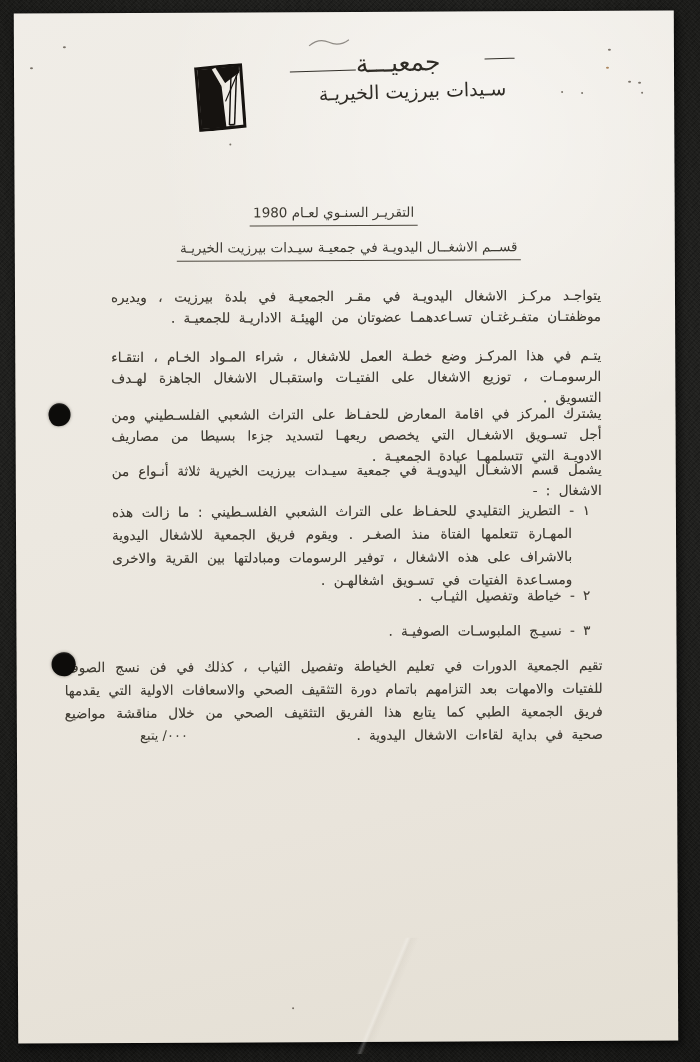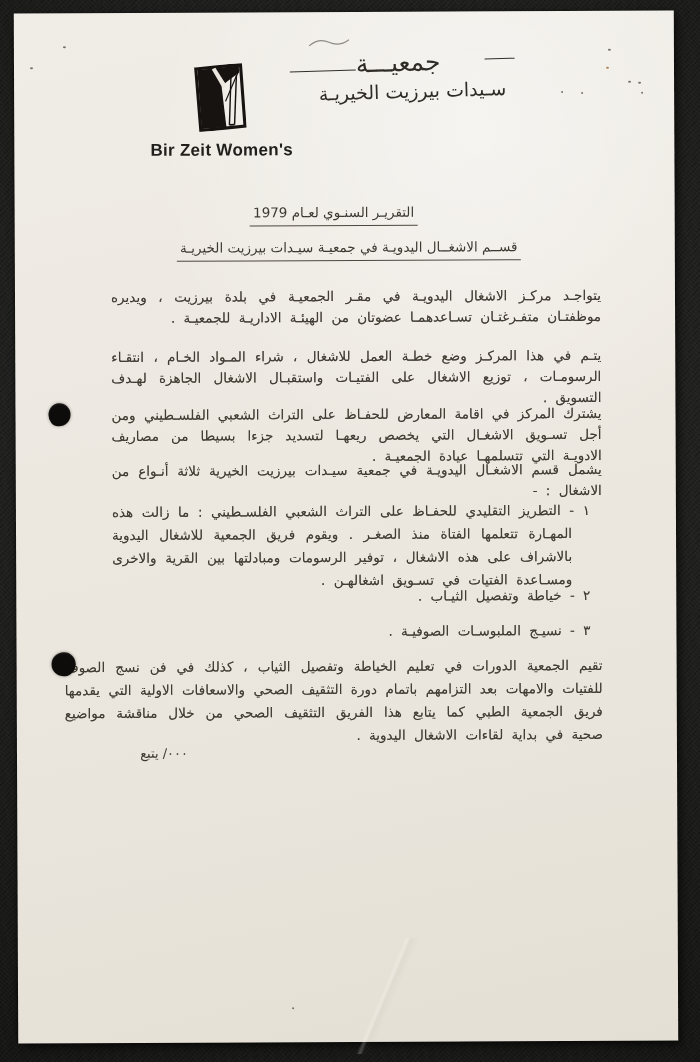--- a/index.html
+++ b/index.html
@@ -54,21 +54,21 @@
   }
   .p1{top:274px;}
   .p2{top:334px;}
   .p3{top:392px;}
   .p4{top:448px;}
   .item{line-height:23px;padding-right:30px;text-indent:-18px;box-sizing:border-box;}
   .item1{top:488px;}
   .item2{top:573px;}
   .item3{top:608px;}
   .closing{top:643px;left:48px;width:538px;line-height:23px;}
-  .footer-mark{left:79px;top:733px;width:92px;direction:rtl;font-size:13px;color:#3c392f;}
+  .footer-mark{left:79px;top:715px;width:92px;direction:rtl;font-size:13px;color:#3c392f;}
   
   .hole{background:#0d0c0a;box-shadow:inset 0 1px 1.5px rgba(255,255,255,0.1), 0 0 3px rgba(50,45,35,0.5);}
   .hole1{left:33px;top:390px;width:22px;height:23px;border-radius:48% 52% 55% 45%/52% 48% 50% 50%;}
   .hole2{left:35px;top:639px;width:24px;height:24px;border-radius:52% 48% 46% 54%/50% 50% 52% 48%;}
   
   .speck{width:3px;height:2px;background:#5a5248;border-radius:50%;opacity:0.8;}
   
   .crease{left:278px;top:926px;width:180px;height:116px;
     background:linear-gradient(113deg, transparent 47.5%, rgba(255,255,255,0.5) 49%, rgba(115,105,90,0.12) 50.5%, transparent 54%);
     opacity:0.45;}
@@ -97,25 +97,24 @@
     </svg>
     <div class="cal1">
       <span class="dash-l"></span>
       <span class="word">جمعيـــة</span>
       <span class="dash-r"></span>
     </div>
     <div class="cal2">سـيدات بيرزيت الخيريـة</div>
   </div>
 
   <div class="english">
-    <span class="l1">Bir Zeit Women's</span>
   </div>
 
   <div class="title title1">
-    <span class="u">التقريـر السنـوي لعـام 1979</span>
+    <span class="u">التقريـر السنـوي لعـام 1980</span>
   </div>
   <div class="title title2">
     <span class="u">قســم الاشغــال اليدويـة في جمعيـة سيـدات بيرزيت الخيريـة</span>
   </div>
 
   <div class="para p1">يتواجـد مركـز الاشغال اليدويـة في مقـر الجمعيـة في بلدة بيرزيت ،  ويديره موظفتـان متفـرغتـان تسـاعدهمـا عضوتان من الهيئـة الاداريـة للجمعيـة .</div>
   <div class="para p2">يتـم في هذا المركـز وضع خطـة العمل للاشغال ،  شراء المـواد الخـام ،  انتقـاء الرسومـات ،  توزيع الاشغال على الفتيـات واستقبـال الاشغال الجاهزة لهـدف التسويق .</div>
   <div class="para p3">يشترك المركز في اقامة المعارض للحفـاظ على التراث الشعبي الفلسـطيني ومن أجل تسـويق الاشغـال التي يخصص ريعهـا لتسديد جزءا بسيطا من مصاريف الادويـة التي تتسلمهـا عيادة الجمعيـة .</div>
   <div class="para p4">يشمل قسم الاشغـال اليدويـة في جمعية سيـدات بيرزيت الخيرية ثلاثة أنـواع من الاشغال : -</div>
 

